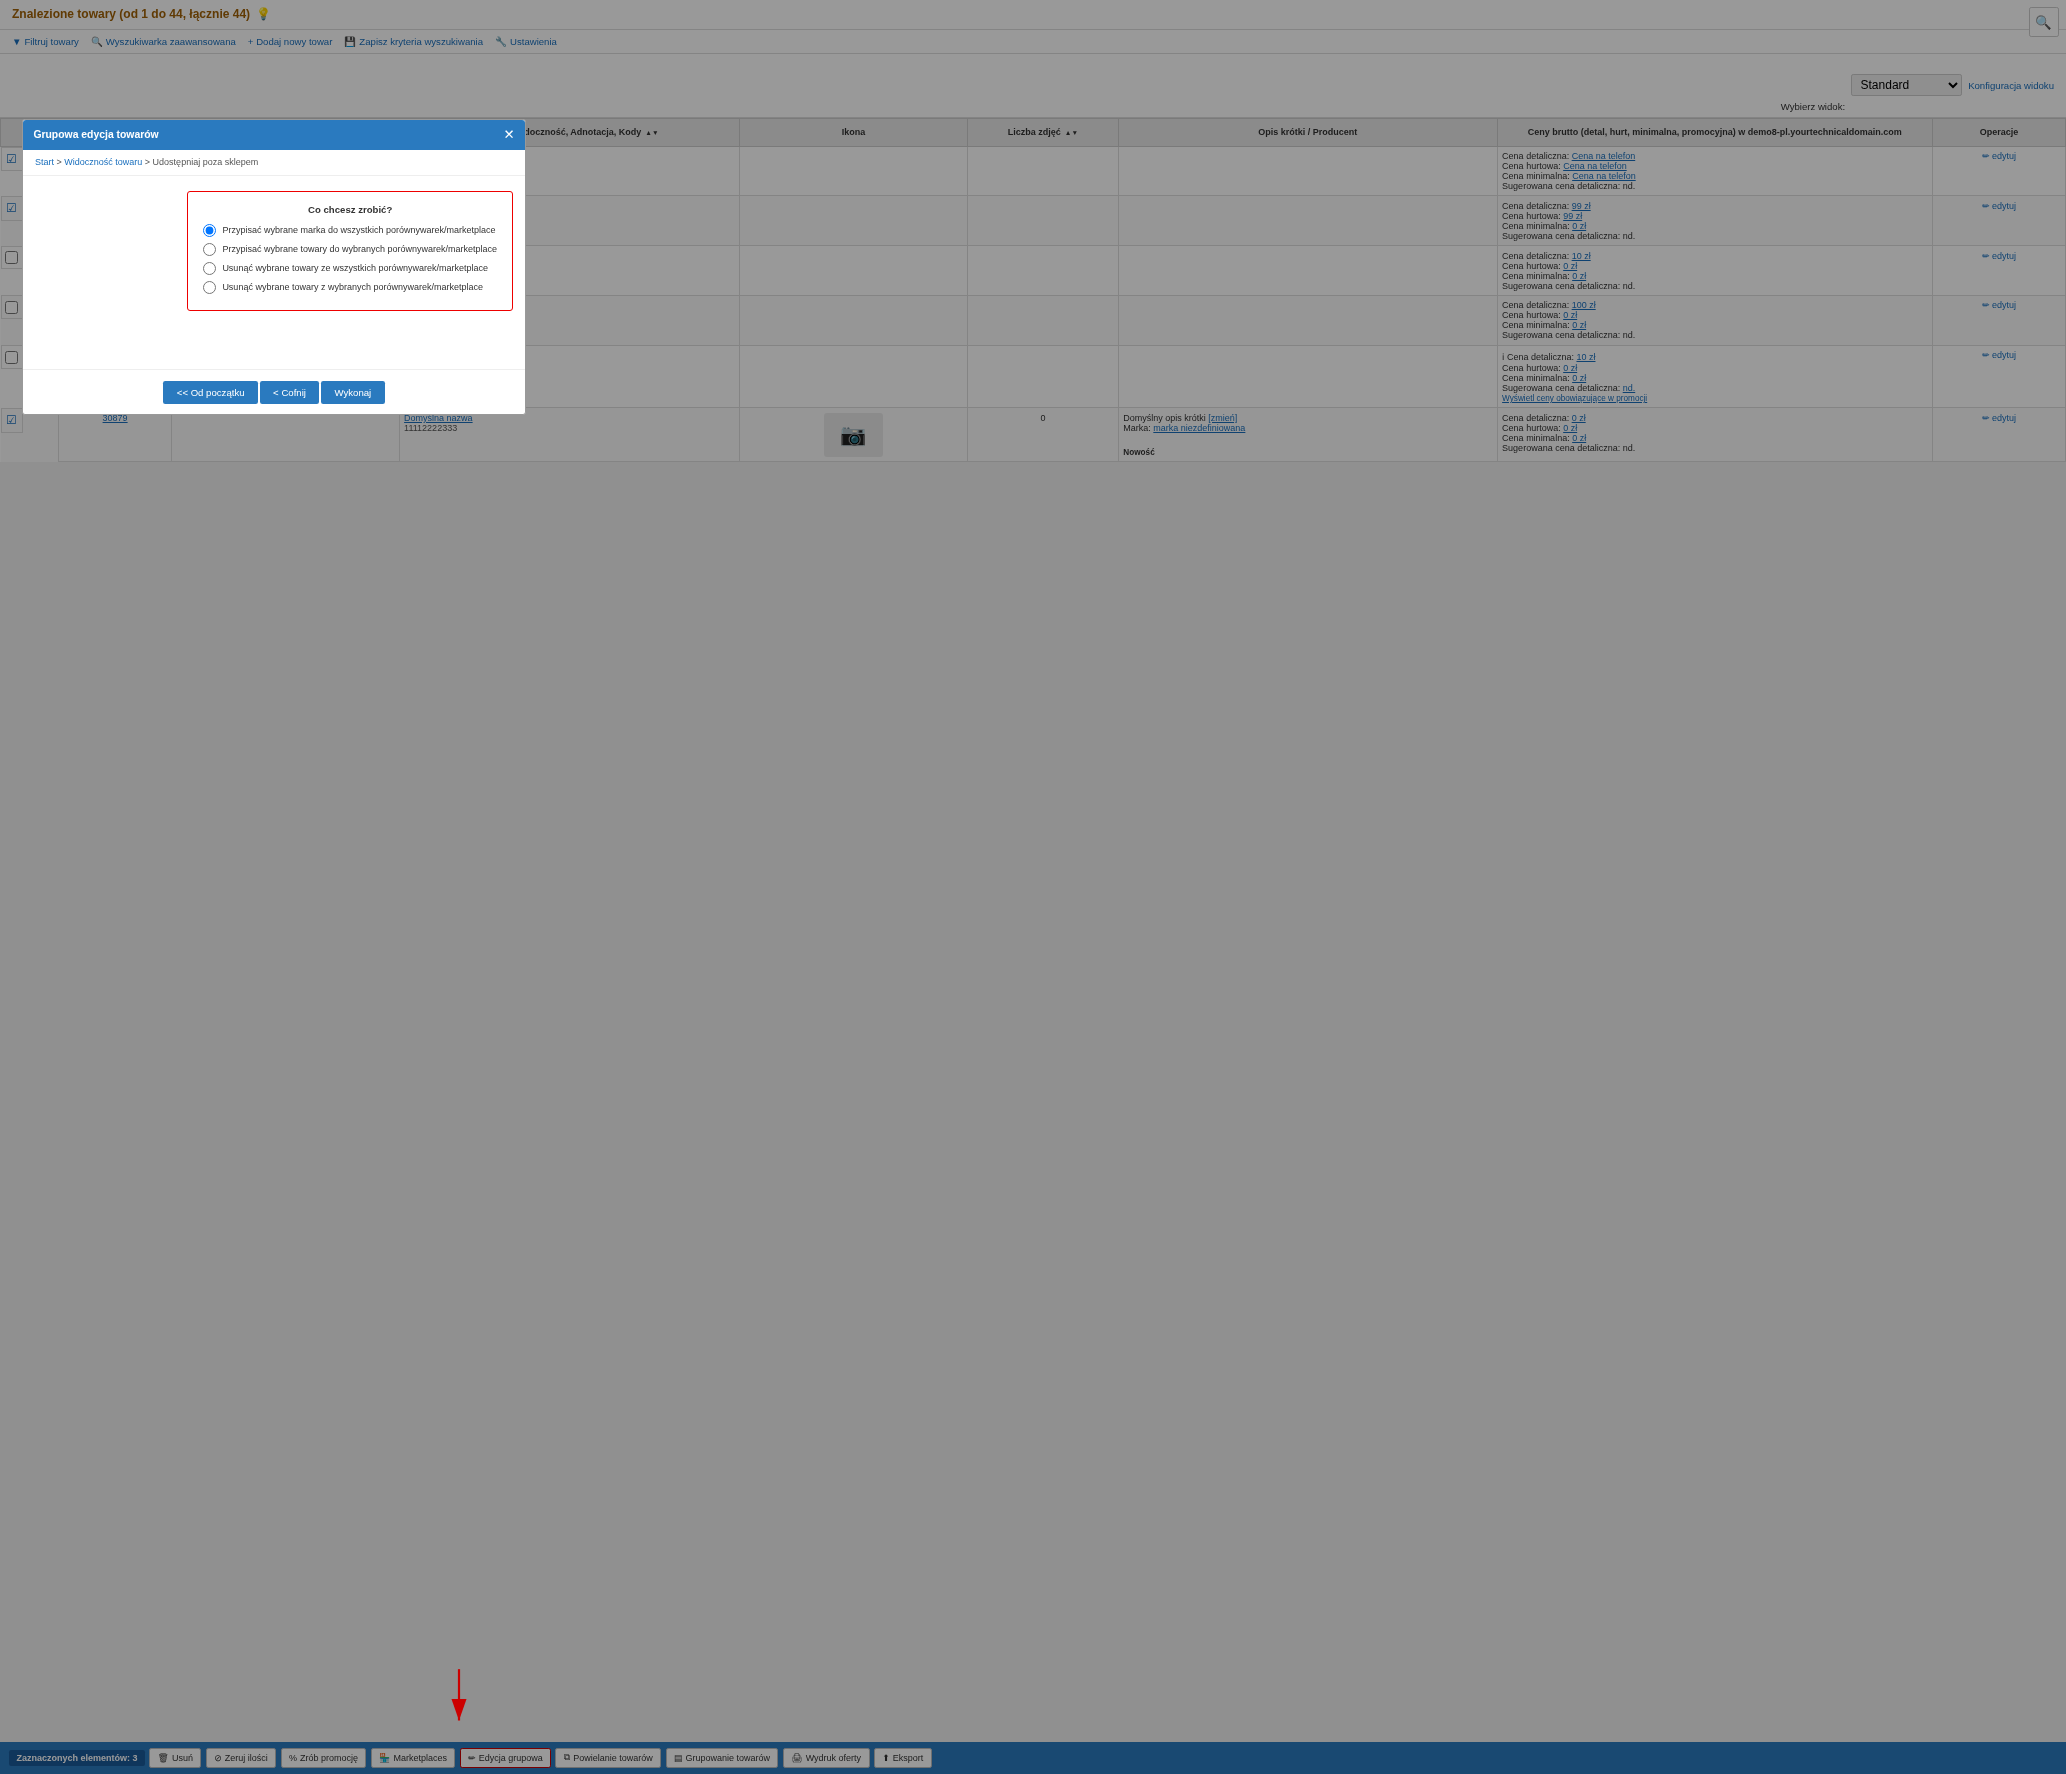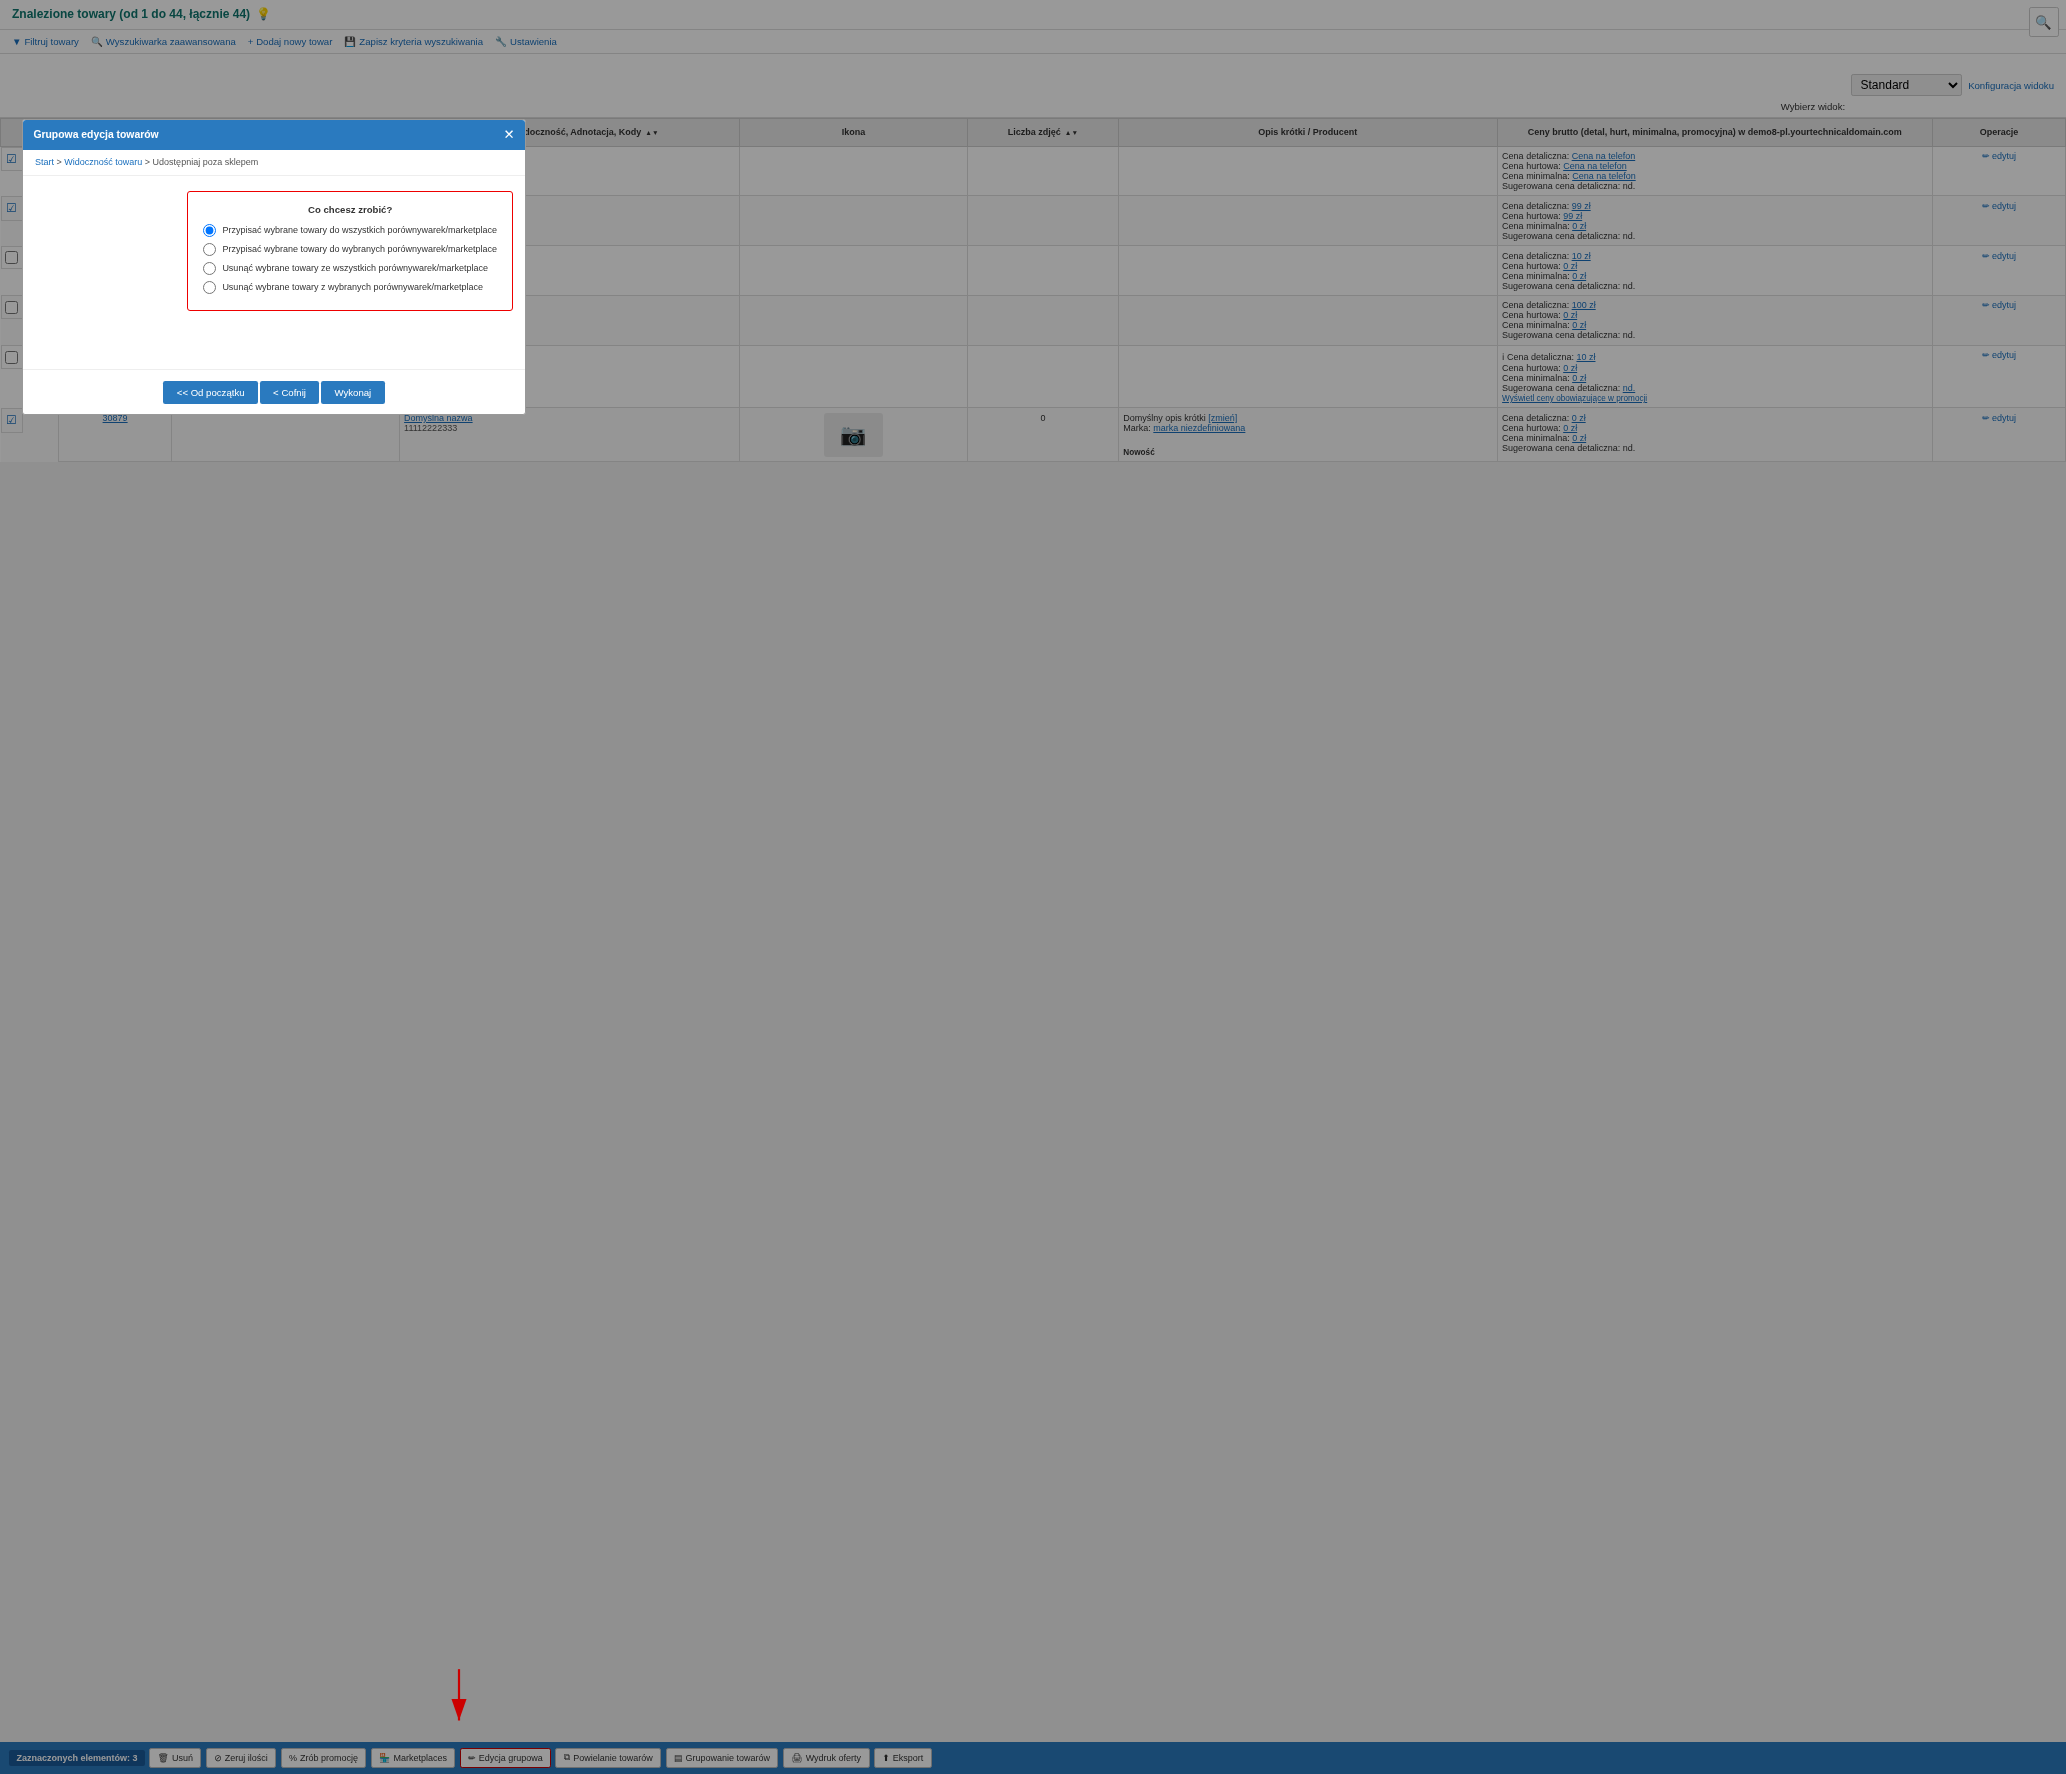--- a/index.html
+++ b/index.html
@@ -1,20 +1,20 @@
 <!DOCTYPE html>
 <html style="font-size:12px"><head>
   <meta charset="utf-8">
   <style>
     * { box-sizing: border-box; margin: 0; padding: 0; }
     body { font-family: Arial, sans-serif; font-size: 9.6px; background: #f0f0f0; color: #333; }
 
     
     .page-header { background: #fff; padding: 7.4px 12px; border-bottom: 0.7px solid #ddd; }
-    .page-title { font-size: 12px; font-weight: bold; color: #0f766e; display: flex; align-items: center; gap: 6px; }
+    .page-title { font-size: 12px; font-weight: bold; color: #a16207; display: flex; align-items: center; gap: 6px; }
 
     
     .toolbar { background: #fff; padding: 6px 12px; border-bottom: 0.7px solid #ddd; display: flex; align-items: center; gap: 12px; flex-wrap: wrap; }
     .toolbar-btn { color: #1a6fbd; text-decoration: none; cursor: pointer; display: flex; align-items: center; gap: 3px; font-size: 9.6px; background: none; border: none; }
 
     
     .view-selector { background: #fff; padding: 4.4px 12px; border-bottom: 0.7px solid #ddd; display: flex; align-items: center; justify-content: flex-end; gap: 6px; }
     .view-selector label { font-size: 9.6px; margin-top: 43px; }
     .view-selector select { padding: 2.2px 4.4px; border: 0.7px solid #ccc; border-radius: 2.2px; font-size: 12px; min-width: 111px; }
     .view-selector a { color: #1a6fbd; text-decoration: none; font-size: 9.6px; }
@@ -282,21 +282,21 @@
       <a href="#">Widoczność towaru</a>
       <span> &gt; </span>
       <span>Udostępniaj poza sklepem</span>
     </div>
     <div class="modal-body">
       <div style="display:flex;justify-content:flex-end;">
         <div class="radio-box">
           <div class="radio-box-title">Co chcesz zrobić?</div>
           <label class="radio-option">
             <input type="radio" name="modal-opt" checked="" style="">
-            <span>Przypisać wybrane towary do wszystkich porównywarek/marketplace</span>
+            <span>Przypisać wybrane marka do wszystkich porównywarek/marketplace</span>
           </label>
           <label class="radio-option">
             <input type="radio" name="modal-opt" style="">
             <span>Przypisać wybrane towary do wybranych porównywarek/marketplace</span>
           </label>
           <label class="radio-option">
             <input type="radio" name="modal-opt" style="">
             <span>Usunąć wybrane towary ze wszystkich porównywarek/marketplace</span>
           </label>
           <label class="radio-option">

